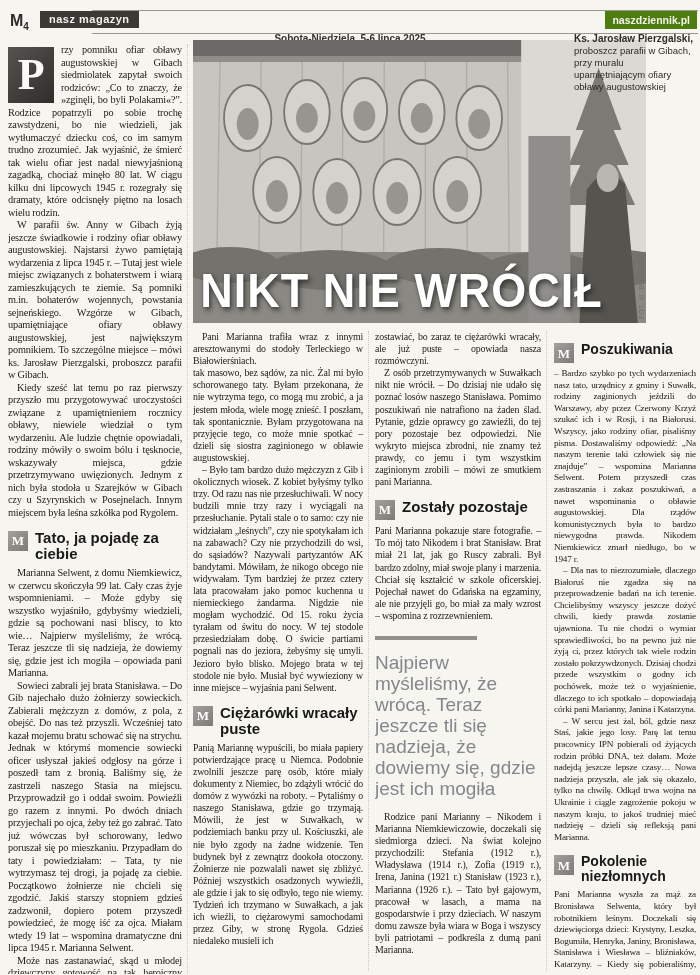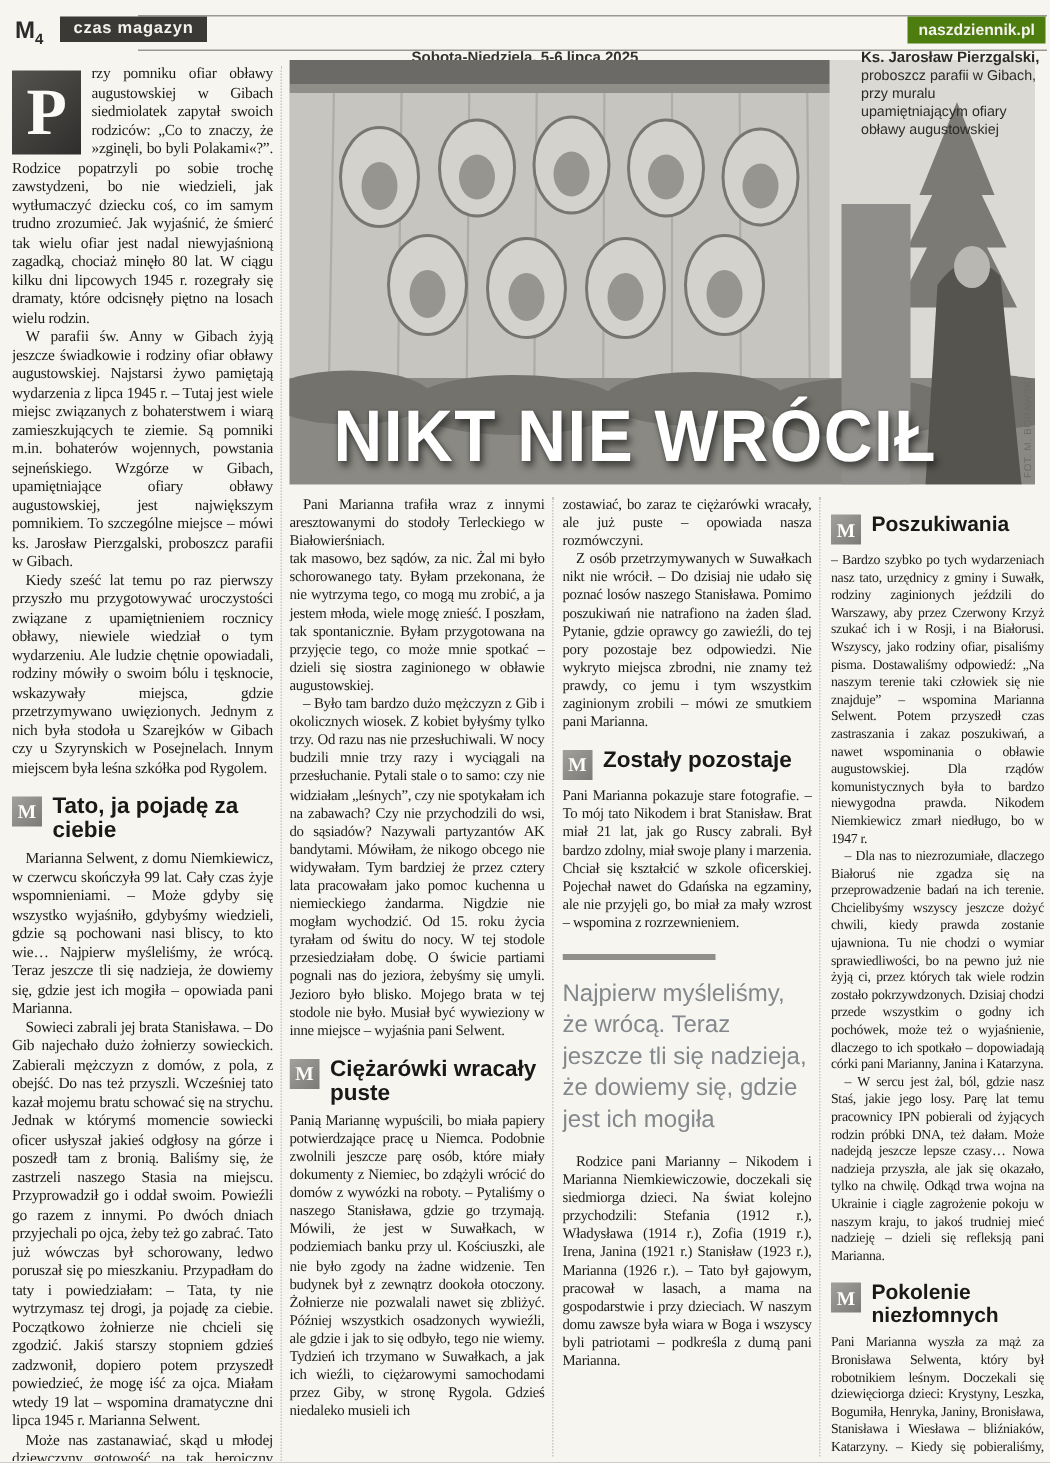--- a/index.html
+++ b/index.html
@@ -14,21 +14,21 @@
   .hdr-botline { position:absolute; left:92px; right:2px; bottom:0; height:1px; background:#9a9791; }
   .edition { position:absolute; left:10px; top:4px; font-family:"Liberation Sans",sans-serif; font-weight:bold; font-size:16px; color:#2b2b2b;text-align:right; }
   .edition sub { font-size:10px; }
   .mag-box { position:absolute; left:40px; top:3px; background:#3a3936; color:#f4f2ec;
     font-family:"Liberation Sans",sans-serif; font-weight:bold; font-size:11px; padding:2px 9px 3px; letter-spacing:.5px; }
   .hdr-date { position:absolute; left:0; right:0; top:6px; text-align:center;
     font-family:"Liberation Sans",sans-serif; font-size:10px; font-weight:bold; color:#33322f;margin-top:19px; }
   .site-box { position:absolute; right:3px; top:3px; background:#4d7c0f; color:#f4f2ec;
     font-family:"Liberation Sans",sans-serif; font-weight:bold; font-size:10.5px; padding:2.5px 7px 3.5px; }
   
-  .photo { position:absolute; left:193px; top:40px; width:497px; height:283px; background:#c3c2bd; }
+  .photo { position:absolute; left:193px; top:40px; width:453px; height:283px; background:#c3c2bd; }
   .photo svg { display:block; width:100%; height:100%; }
   .headline { position:absolute; left:4px; right:40px; bottom:6px; text-align:center;
     font-family:"Liberation Sans",sans-serif; font-weight:bold; font-size:45px; letter-spacing:1px;
     color:#ffffff; text-shadow:2px 3px 5px rgba(20,20,20,.65), 0 0 2px rgba(40,40,40,.4);
     transform:scaleY(1.08); white-space:nowrap; }
   .credit { position:absolute; right:1px; bottom:4px; writing-mode:vertical-rl; transform:rotate(180deg);
     font-family:"Liberation Sans",sans-serif; font-size:6.5px; color:#6d6c68; letter-spacing:.5px; }
   .caption { position:absolute; right:4px; top:33px; width:122px; 
     font-family:"Liberation Sans",sans-serif; font-size:9.5px; line-height:12px; color:#2c2b29; }
   .caption .cap-name { font-weight:bold; font-size:10px; }
@@ -48,33 +48,33 @@
   .sec { display:flex; gap:7px; align-items:flex-start; margin:11px 0 5px;
     font-family:"Liberation Sans",sans-serif; font-weight:bold; font-size:15px; line-height:16px;
     letter-spacing:0; text-align:left; color:#191918; }
   .col4 .sec { font-size:14px; line-height:15px; }
   .micon { flex:0 0 auto; width:20px; height:20px; margin-top:1px;
     background:linear-gradient(135deg,#a3a19d,#7c7a76); color:#fdfcf8;
     font-family:"Liberation Serif",serif; font-weight:bold; font-size:13px;
     display:flex; align-items:center; justify-content:center; }
   .quote { margin:14px 2px 12px 0; text-align:left; }
   .qrule { width:62%; height:4px; background:#59585400; border-top:4px solid #6e6c67; opacity:.75; margin-bottom:12px; }
-  .quote p { font-family:"Liberation Sans",sans-serif; font-size:16px; line-height:21px;
+  .quote p { font-family:"Liberation Sans",sans-serif; font-size:19px; line-height:21px;
     color:#83888c; letter-spacing:0; text-align:left; }
 </style>
 </head>
 <body>
 
 <div class="page">
 
   <div class="hdr">
     <div class="hdr-topline"></div>
     <div class="hdr-botline"></div>
     <div class="edition"><span>M</span><sub>4</sub></div>
-    <div class="mag-box">czas magazyn</div>
+    <div class="mag-box">nasz magazyn</div>
     <div class="hdr-date">Sobota-Niedziela, 5-6 lipca 2025</div>
     <div class="site-box">naszdziennik.pl</div>
   </div>
 
   <div class="photo">
     <svg viewBox="0 0 497 283" preserveAspectRatio="none">
       <rect x="0" y="0" width="497" height="283" fill="#c6c5c0"></rect>
       <rect x="360" y="0" width="137" height="283" fill="#dad9d3"></rect>
 
       <g stroke="#aeada8" stroke-width="1.5">

